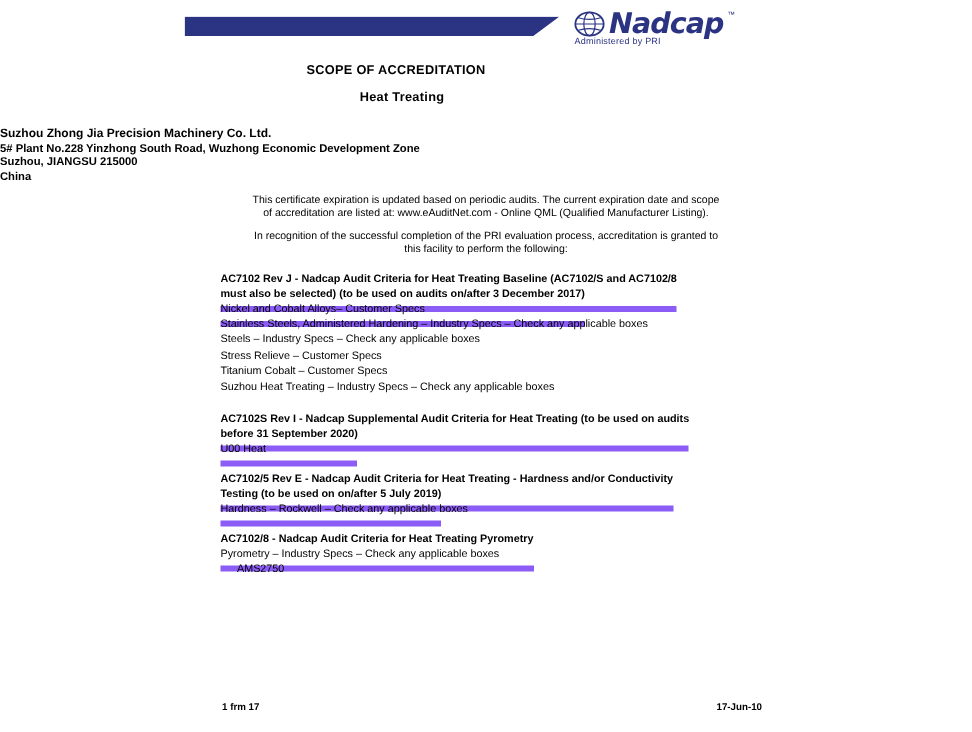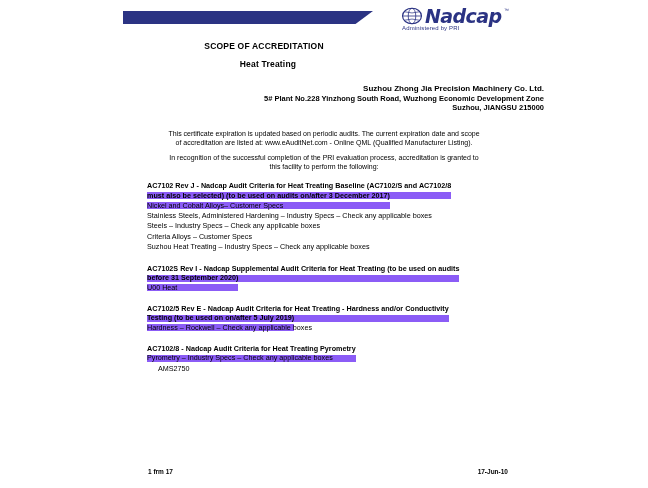--- a/index.html
+++ b/index.html
@@ -35,21 +35,21 @@
     position: absolute;
     left: 123px;
     top: 11px;
     width: 250px;
     height: 13px;
     background: #2b3383;
     clip-path: polygon(0 0, 100% 0, 93% 100%, 0 100%);
   }
   .logo {
     position: absolute;
-    left: 401px;
+    left: 382px;
     top: 6px;
     width: 112px;
     height: 26px;
   }
   .logo-globe {
     position: absolute;
     left: 0;
     top: 1px;
     width: 22px;
     height: 18px;
@@ -107,21 +107,21 @@
     font-weight: bold;
     letter-spacing: 0.2px;
   }
 
   
   .company {
     position: absolute;
     left: 0;
     top: 84px;
     width: 544px;
-    text-align: right;
+    text-align: left;
   }
   .company-name {
     font-size: 8px;
     font-weight: bold;
     line-height: 9.5px;
   }
   .company-line {
     font-size: 7.5px;
     line-height: 9.5px;
     font-weight: bold;
@@ -147,22 +147,22 @@
     width: 370px;
   }
   .section { margin-bottom: 0; }
   .section-heading {
     font-size: 7.2px;
     font-weight: bold;
     line-height: 9.8px;
     margin: 0;
   }
   .section-heading span.underline-text {
-    border-bottom: 7px solid #8b5cf6;
-    padding-bottom: 2px;
+    border-bottom: 4px solid #8b5cf6;
+    padding-bottom: 14px;
     display: inline;
   }
   .section-item {
     font-size: 7.2px;
     line-height: 10.4px;
     margin: 0;
     white-space: pre;
   }
   .section-item.indented { padding-left: 11px; }
   .gap-after-list { height: 11px; }
@@ -212,20 +212,21 @@
     </div>
   </div>
 
   <div class="doc-title">SCOPE OF ACCREDITATION</div>
   <div class="doc-subtitle">Heat Treating</div>
 
   <div class="company">
     <div class="company-name">Suzhou Zhong Jia Precision Machinery Co. Ltd.</div>
     <div class="company-line">5# Plant No.228 Yinzhong South Road, Wuzhong Economic Development Zone</div>
     <div class="company-line">Suzhou, JIANGSU 215000</div>
+    <div class="company-line">China</div>
   </div>
 
   <div class="para para-expiry">
     <div>This certificate expiration is updated based on periodic audits. The current expiration date and scope</div>
     <div>of accreditation are listed at: www.eAuditNet.com - Online QML (Qualified Manufacturer Listing).</div>
   </div>
   <div class="para para-recognition">
     <div>In recognition of the successful completion of the PRI evaluation process, accreditation is granted to</div>
     <div>this facility to perform the following:</div>
   </div>
@@ -235,21 +236,22 @@
     <div class="section">
       <div class="section-heading">
         <span class="underline-text">AC7102 Rev J - Nadcap Audit Criteria for Heat Treating Baseline (AC7102/S and AC7102/8</span>
       </div>
       <div class="section-heading">
         <span class="underline-text">must also be selected) (to be used on audits on/after 3  December 2017)</span>
       </div>
       <div class="section-item">Nickel and Cobalt Alloys– Customer Specs</div>
       <div class="section-item">Stainless Steels, Administered Hardening – Industry Specs – Check any applicable boxes</div>
       <div class="section-item">Steels – Industry Specs – Check any applicable boxes</div>
-      <div class="section-item">Criteria Alloys – Customer Specs</div>
+      <div class="section-item">Stress Relieve – Customer Specs</div>
+      <div class="section-item">Titanium Cobalt – Customer Specs</div>
       <div class="section-item">Suzhou Heat Treating – Industry Specs – Check any applicable boxes</div>
     </div>
 
     <div class="gap-after-list"></div>
 
     <div class="section">
       <div class="section-heading">
         <span class="underline-text">AC7102S Rev I - Nadcap Supplemental Audit Criteria for Heat Treating (to be used on audits</span>
       </div>
       <div class="section-heading">

